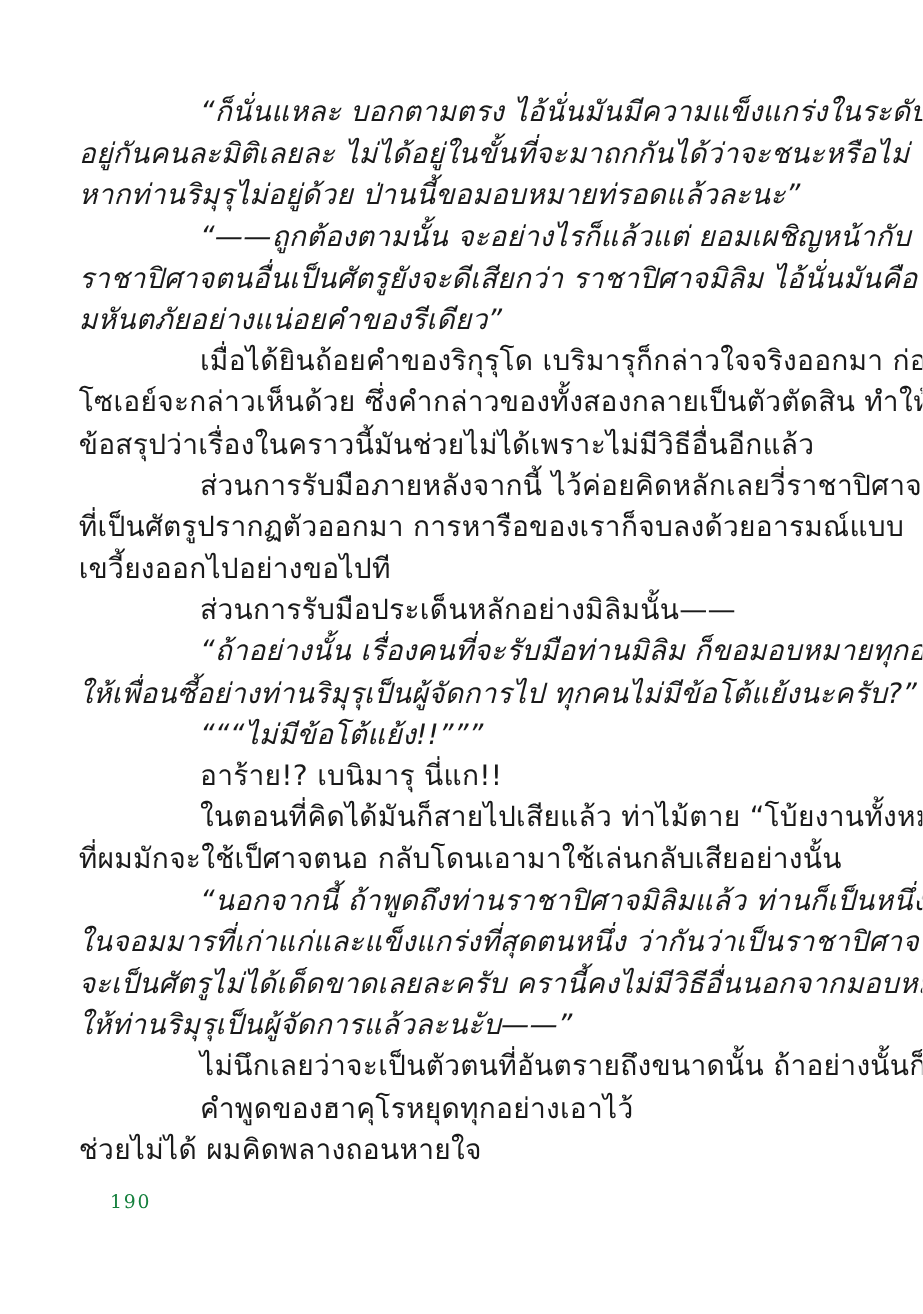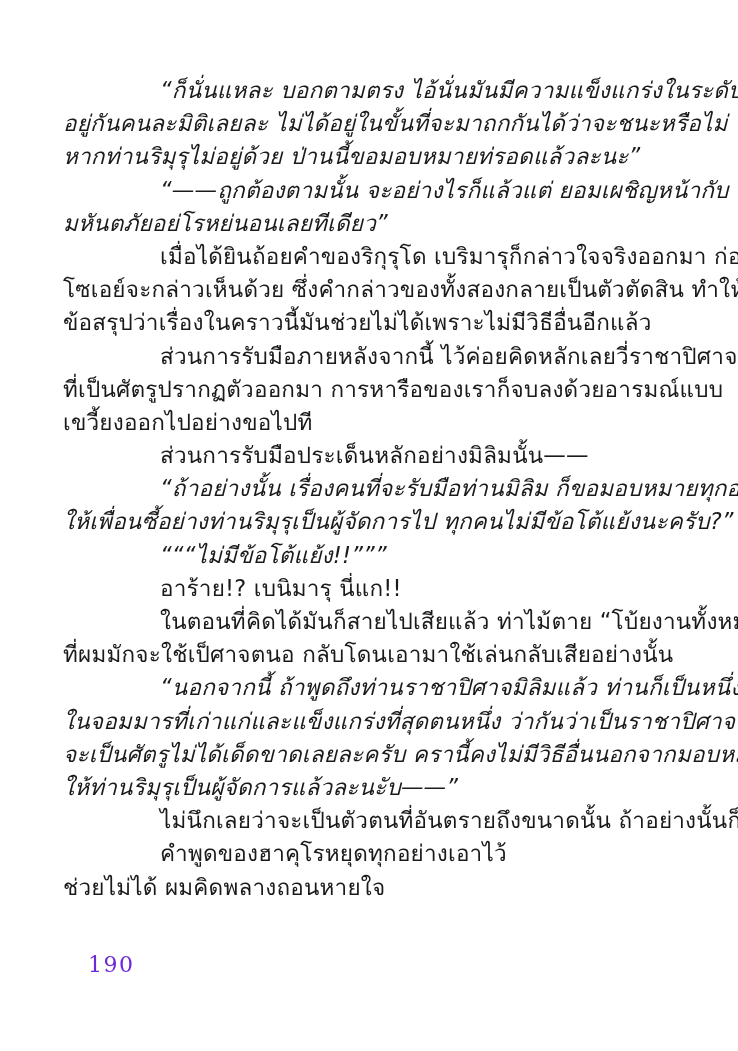--- a/index.html
+++ b/index.html
@@ -33,35 +33,36 @@
     padding-left: 97px;
   }
   .line.italic {
     font-style: italic;
   }
   .page-number {
     position: absolute;
     left: 88px;
     top: 952px;
     font-family: "DejaVu Serif", serif;
-    font-size: 22px;
+    font-size: 15px;
     letter-spacing: 1.5px;
-    color: #6d28d9;
+    color: #15803d;
   }
 </style>
 </head>
 <body>
 
 <div class="page">
   <div class="text-block" id="text-block">
       <div class="line indent italic">“ก็นั่นแหละ บอกตามตรง ไอ้นั่นมันมีความแข็งแกร่งในระดับที่</div>
       <div class="line italic">อยู่กันคนละมิติเลยละ  ไม่ได้อยู่ในขั้นที่จะมาถกกันได้ว่าจะชนะหรือไม่</div>
       <div class="line italic">หากท่านริมุรุไม่อยู่ด้วย ป่านนี้ขอมอบหมายท่รอดแล้วละนะ”</div>
       <div class="line indent italic">“——ถูกต้องตามนั้น จะอย่างไรก็แล้วแต่ ยอมเผชิญหน้ากับ</div>
-      <div class="line italic">มหันตภัยอย่โรหย่นอนเลยทีเดียว”</div>
+      <div class="line italic">ราชาปิศาจตนอื่นเป็นศัตรูยังจะดีเสียกว่า  ราชาปิศาจมิลิม  ไอ้นั่นมันคือ</div>
+      <div class="line italic">มหันตภัยอย่างแน่อยคำของรีเดียว”</div>
       <div class="line indent">เมื่อได้ยินถ้อยคำของริกุรุโด เบริมารุก็กล่าวใจจริงออกมา ก่อนที่</div>
       <div class="line">โซเอย์จะกล่าวเห็นด้วย ซึ่งคำกล่าวของทั้งสองกลายเป็นตัวตัดสิน ทำให้ได้</div>
       <div class="line">ข้อสรุปว่าเรื่องในคราวนี้มันช่วยไม่ได้เพราะไม่มีวิธีอื่นอีกแล้ว</div>
       <div class="line indent">ส่วนการรับมือภายหลังจากนี้  ไว้ค่อยคิดหลักเลยวี่ราชาปิศาจ</div>
       <div class="line">ที่เป็นศัตรูปรากฏตัวออกมา  การหารือของเราก็จบลงด้วยอารมณ์แบบ</div>
       <div class="line">เขวี้ยงออกไปอย่างขอไปที</div>
       <div class="line indent">ส่วนการรับมือประเด็นหลักอย่างมิลิมนั้น——</div>
       <div class="line indent italic">“ถ้าอย่างนั้น เรื่องคนที่จะรับมือท่านมิลิม ก็ขอมอบหมายทุกอย่าง</div>
       <div class="line italic">ให้เพื่อนซี้อย่างท่านริมุรุเป็นผู้จัดการไป ทุกคนไม่มีข้อโต้แย้งนะครับ?”</div>
       <div class="line indent italic">“““ไม่มีข้อโต้แย้ง!!”””</div>

